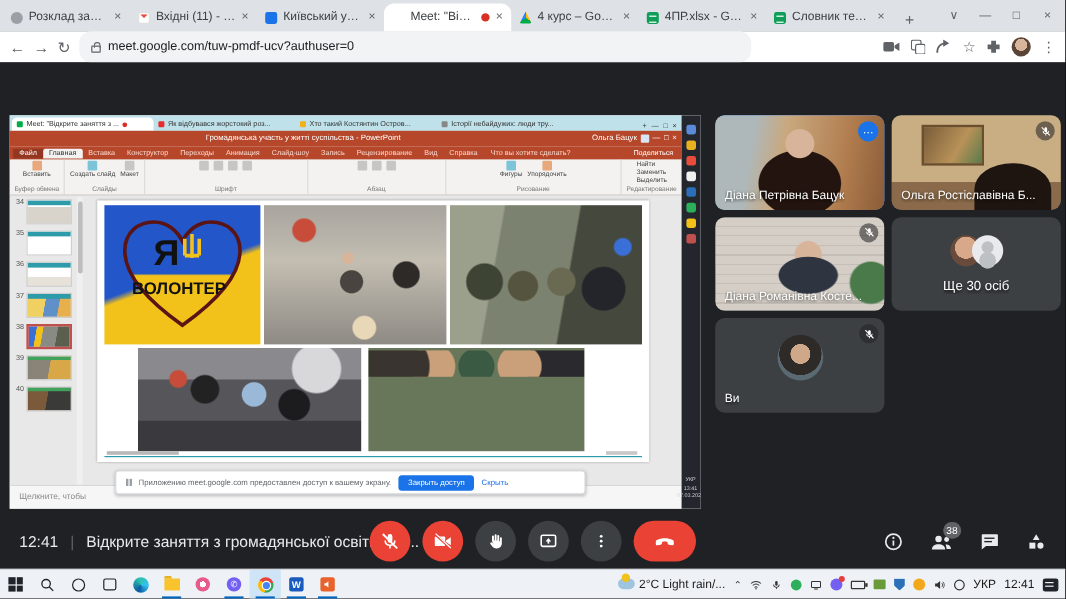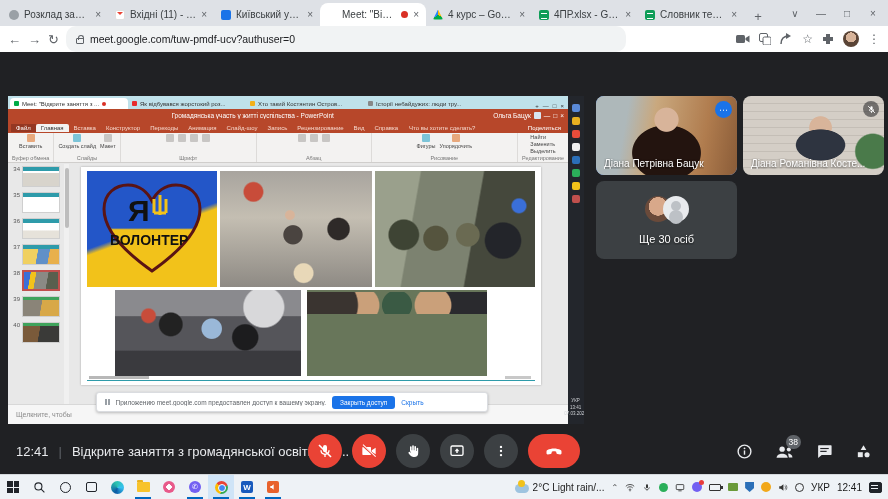--- a/index.html
+++ b/index.html
@@ -163,21 +163,21 @@
   .edge{width:13px;height:13px;border-radius:50%;background:conic-gradient(from 200deg,#0c59a4,#2bc2ac 40%,#35c1f1 70%,#0c59a4);}
   .folder{width:13px;height:10px;background:#f8c32c;border-radius:1px;position:relative;}
   .folder::before{content:"";position:absolute;top:-2px;left:0;width:6px;height:2px;background:#e8b020;border-radius:1px 1px 0 0;}
   .pinkapp{width:12px;height:12px;border-radius:50%;background:radial-gradient(circle,#fff 0 30%,#e85a8a 31%);}
   .viber{width:12px;height:12px;border-radius:50%;background:#7360f2;color:#fff;font-size:7px;display:flex;align-items:center;justify-content:center;}
   .chrome{width:13px;height:13px;border-radius:50%;background:conic-gradient(from -50deg,#ea4335 0 120deg,#34a853 0 240deg,#fbbc05 0 360deg);position:relative;}
   .chrome::after{content:"";position:absolute;left:3.5px;top:3.5px;width:6px;height:6px;border-radius:50%;background:#4285f4;border:1px solid #fff;}
   .wordic{width:12px;height:12px;background:#185abd;color:#fff;font-size:8px;font-weight:bold;display:flex;align-items:center;justify-content:center;border-radius:2px;}
   .sndapp{width:12px;height:12px;border-radius:2px;background:#e8622c;display:flex;align-items:center;justify-content:center;}
   .tray{margin-left:auto;display:flex;align-items:center;gap:7px;padding-right:6px;color:#1b1b1b;font-size:10px;}
-  .weather{display:flex;align-items:flex-end;gap:4px;white-space:nowrap;}
+  .weather{display:flex;align-items:flex-start;gap:4px;white-space:nowrap;}
   .wcloud{width:14px;height:9px;background:#9ec4e0;border-radius:5px;position:relative;}
   .wcloud::after{content:"";position:absolute;left:3px;top:-4px;width:7px;height:7px;border-radius:50%;background:#f2c21a;}
   .chev{font-size:8px;color:#333;}
   .tri{width:10px;height:10px;display:flex;align-items:center;justify-content:center;}
   .dotg{width:9px;height:9px;border-radius:50%;background:#2baf5a;}
   .dotv{width:10px;height:10px;border-radius:50%;background:#7360f2;position:relative;}
   .dotv::after{content:"";position:absolute;top:-2px;right:-2px;width:5px;height:5px;border-radius:50%;background:#e83c3c;}
   .batt{width:12px;height:7px;border:1px solid #333;border-radius:1px;position:relative;}
   .batt::after{content:"";position:absolute;right:-3px;top:1px;width:2px;height:3px;background:#333;}
   .nvid{width:10px;height:8px;background:#6a9a3a;border-radius:1px;}
@@ -485,35 +485,55 @@
       </div>
     </div>
 
     <div class="tiles">
       <div class="tile active">
         <div class="vfeed vf1"></div>
         <div class="moredots">⋯</div>
         <div class="tname">Діана Петрівна Бацук</div>
       </div>
       <div class="tile">
+        <div class="vfeed vf3"></div>
+        <div class="mutebadge">
+            <svg width="9" height="9" viewBox="0 0 24 24" fill="#fff">
+              <path d="M12 14a3 3 0 0 0 3-3V6a3 3 0 0 0-6 0v5a3 3 0 0 0 3 3zm5-3a5 5 0 0 1-10 0H5a7 7 0 0 0 6 6.9V21h2v-3.1A7 7 0 0 0 19 11h-2z"></path>
+              <line x1="3" y1="3" x2="21" y2="21" stroke="#fff" stroke-width="2.4"></line>
+            </svg>
+          </div>
+        <div class="tname">Ольга Ростіславівна Б...</div>
+      </div>
+      <div class="tile">
         <div class="vfeed vf6"></div>
         <div class="mutebadge">
             <svg width="9" height="9" viewBox="0 0 24 24" fill="#fff">
               <path d="M12 14a3 3 0 0 0 3-3V6a3 3 0 0 0-6 0v5a3 3 0 0 0 3 3zm5-3a5 5 0 0 1-10 0H5a7 7 0 0 0 6 6.9V21h2v-3.1A7 7 0 0 0 19 11h-2z"></path>
               <line x1="3" y1="3" x2="21" y2="21" stroke="#fff" stroke-width="2.4"></line>
             </svg>
           </div>
         <div class="tname">Діана Романівна Косте...</div>
       </div>
       <div class="tile">
         <div class="ovflav">
             <span class="a1"></span>
             <span class="a2"></span>
           </div>
         <div class="tname center">Ще 30 осіб</div>
+      </div>
+      <div class="tile">
+        <div class="circav dark"></div>
+        <div class="mutebadge">
+            <svg width="9" height="9" viewBox="0 0 24 24" fill="#fff">
+              <path d="M12 14a3 3 0 0 0 3-3V6a3 3 0 0 0-6 0v5a3 3 0 0 0 3 3zm5-3a5 5 0 0 1-10 0H5a7 7 0 0 0 6 6.9V21h2v-3.1A7 7 0 0 0 19 11h-2z"></path>
+              <line x1="3" y1="3" x2="21" y2="21" stroke="#fff" stroke-width="2.4"></line>
+            </svg>
+          </div>
+        <div class="tname">Ви</div>
       </div>
     </div>
 
     <div class="controls">
       <div class="cinfo">
         <span>12:41</span>
         <span class="sep">|</span>
         <span>Відкрите заняття з громадянської освіти вик...</span>
       </div>
       <div class="cbtns">

